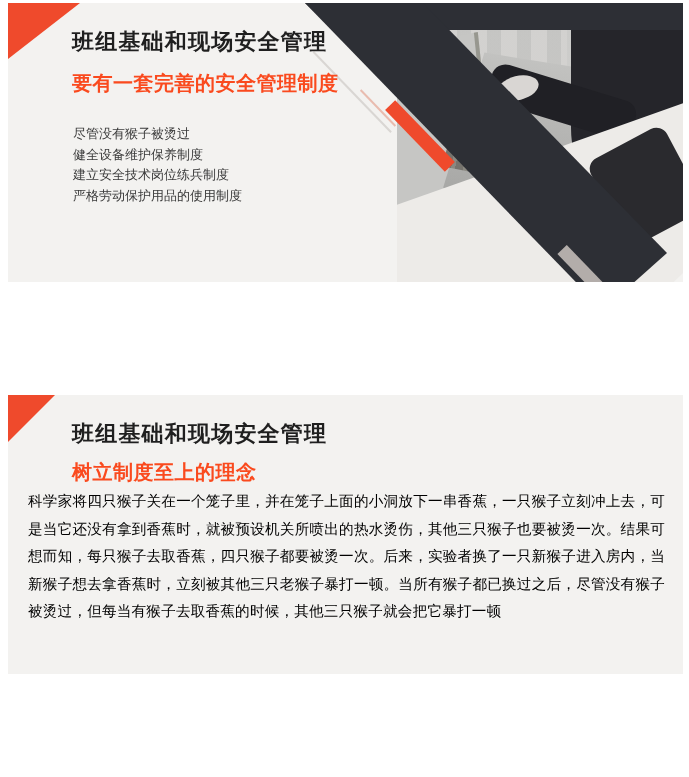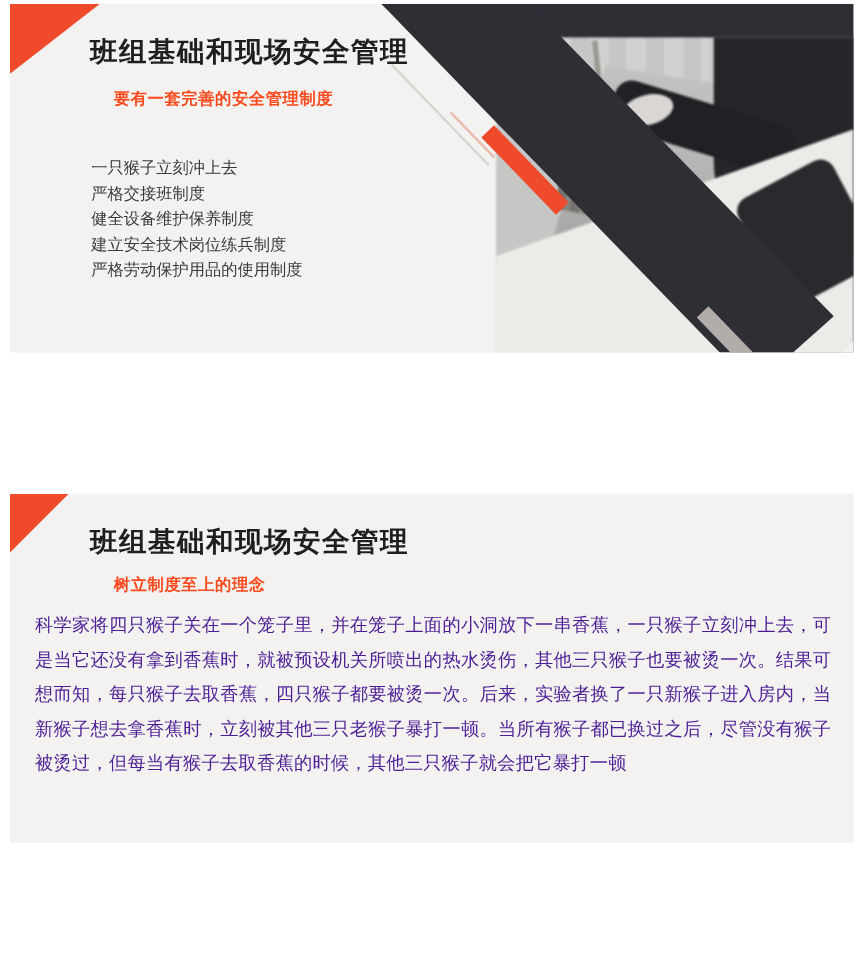--- a/index.html
+++ b/index.html
@@ -10,21 +10,21 @@
   .slide { position:absolute; left:8px; width:675px; height:279px; background:#f3f2f0; overflow:hidden; }
   .slide1 { top:3px; }
   .slide2 { top:395px; }
 
   
   .tri-tl { position:absolute; left:0; top:0; background:#ef4a2c; }
   .slide1 .tri-tl { width:72px; height:56px; clip-path:polygon(0 0,100% 0,0 100%); }
   .slide2 .tri-tl { width:47px; height:47px; clip-path:polygon(0 0,100% 0,0 100%); }
 
   .title { position:absolute; left:64px; top:24px; font-size:22px; font-weight:bold; color:#1f1f1f; letter-spacing:1.2px; white-space:nowrap; }
-  .subtitle { position:absolute; left:64px; font-size:13px; font-weight:bold; color:#fa4a1e; letter-spacing:.5px; white-space:nowrap;margin-left:19px; }
+  .subtitle { position:absolute; left:64px; font-size:20px; font-weight:bold; color:#fa4a1e; letter-spacing:.5px; white-space:nowrap; }
   .slide1 .subtitle { top:67px; }
   .slide2 .subtitle { top:64px; }
 
   
   .dark-base { position:absolute; inset:0; background:#2d2f35; clip-path:polygon(297px 0,675px 0,675px 356px); }
   .photo { position:absolute; left:389px; top:27px; width:286px; height:282px; overflow:hidden; background:linear-gradient(180deg,#cbcbc9,#dcdad7); filter:blur(.7px); }
   .photo .blinds { position:absolute; left:0; top:0; width:170px; height:170px; background:repeating-linear-gradient(90deg,#c0c0be 0 14px,#d8d6d4 14px 30px); opacity:.55; }
   .photo .monitor1 { position:absolute; left:-10px; top:12px; width:100px; height:160px; background:#c6c6c4; border-right:4px solid #97978f; transform:rotate(-6deg) skewY(-6deg); }
   .photo .monitor2 { position:absolute; left:66px; top:30px; width:125px; height:140px; background:linear-gradient(180deg,#c2c2c0,#a8a8a6); transform:rotate(9deg) skewX(-8deg); }
   .photo .person { position:absolute; right:-8px; top:-10px; width:120px; height:185px; background:#25252a; border-radius:0 0 0 42%; }
@@ -44,21 +44,21 @@
   .corner-white { position:absolute; inset:0; background:#f3f2f0; clip-path:polygon(560px 382px,675px 270px,675px 382px); }
   .gray-stripe-a { position:absolute; left:535px; top:285px; width:125px; height:13px; background:#b3adaa; transform:rotate(46deg); }
   .chev-dark { position:absolute; left:552px; top:343px; width:115px; height:17px; background:#2d2f35; transform:rotate(-49deg); }
   .chev-gray { position:absolute; left:578px; top:341px; width:115px; height:13px; background:#a7a19f; transform:rotate(-49deg); }
   .corner-dark-s1 { position:absolute; inset:0; background:#2d2f35; clip-path:polygon(645px 382px,675px 293px,675px 382px); }
 
   
   .list { position:absolute; left:65px; top:121px; font-size:13px; line-height:20.6px; color:#3a3a3a; }
 
   
-  .paragraph { position:absolute; left:20px; top:93px; width:637px; font-size:14.6px; line-height:27.6px; color:#4c1d95; text-align:justify; text-justify:inter-ideograph; letter-spacing:.2px; }
+  .paragraph { position:absolute; left:20px; top:93px; width:637px; font-size:14.6px; line-height:27.6px; color:#000000; text-align:justify; text-justify:inter-ideograph; letter-spacing:.2px; }
   .gray-stripe-s2 { position:absolute; left:574px; top:328px; width:75px; height:11px; background:#b3b0ae; transform:rotate(-67deg); }
   .corner-dark-s2 { position:absolute; inset:0; background:#2d2f35; clip-path:polygon(595px 382px,675px 335px,675px 382px); }
 
   
   .watermark { position:absolute; display:flex; align-items:flex-start; gap:5px; z-index:9; }
   .slide1 .watermark { left:512px; top:332px; }
   .slide2 .watermark { left:506px; top:337px; }
   .watermark svg { width:27px; height:23px; opacity:.95; }
   .wm-text { font-size:17.5px; letter-spacing:1.5px; color:#fcfbfa; white-space:nowrap;
     text-shadow:0 0 1px #a29e9b, 0 1px 2px rgba(120,116,112,.55), 0 0 3px rgba(150,146,142,.4); }
@@ -95,22 +95,21 @@
     <div class="chev-dark"></div>
     <div class="chev-gray"></div>
     <div class="corner-dark-s1"></div>
 
     <div class="tri-tl"></div>
 
     <h1 class="title">班组基础和现场安全管理</h1>
     <h2 class="subtitle">要有一套完善的安全管理制度</h2>
 
     <div class="list">
-      <div>一只猴子立刻冲上去</div>
-      <div>严格交接班制度</div>
+      <div>尽管没有猴子被烫过</div>
       <div>健全设备维护保养制度</div>
       <div>建立安全技术岗位练兵制度</div>
       <div>严格劳动保护用品的使用制度</div>
     </div>
 
     <div class="watermark">
       <svg viewBox="0 0 34 28">
         <ellipse cx="13" cy="11" rx="12" ry="10" fill="#fdfdfc" stroke="#c5c1bf" stroke-width="1"></ellipse>
         <path d="M7 19 L5 24 L11 20 Z" fill="#fdfdfc" stroke="#c5c1bf" stroke-width="0.6"></path>
         <circle cx="9" cy="9" r="1.4" fill="#a8a5a3"></circle>

